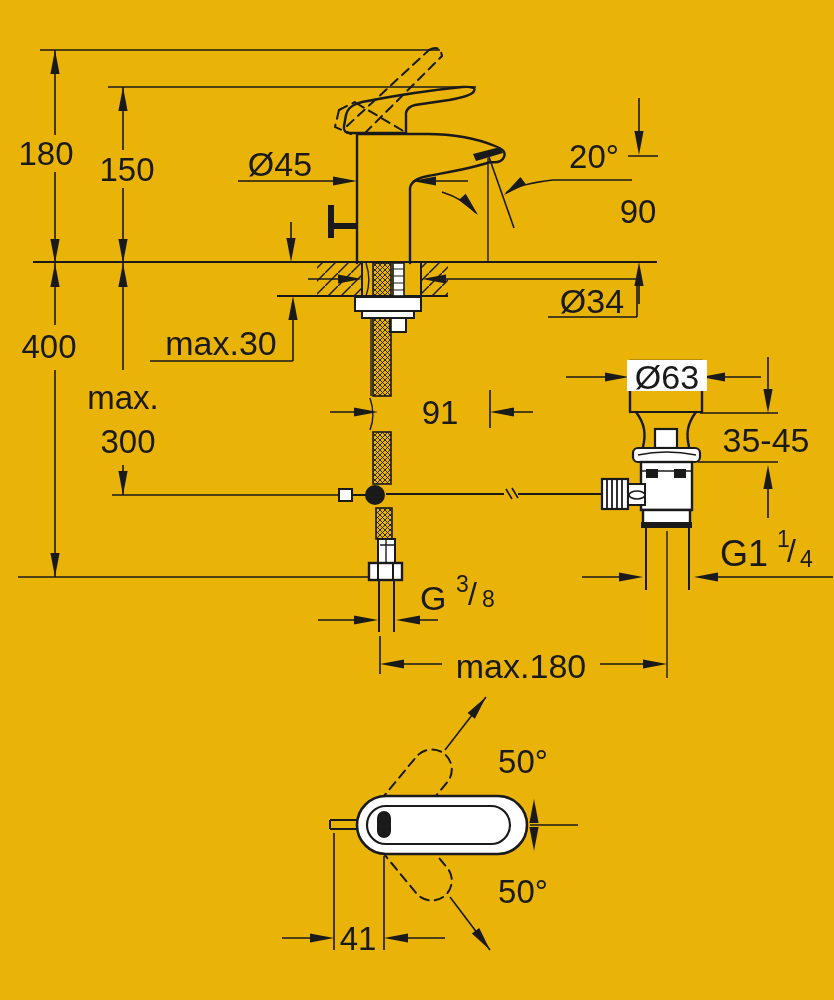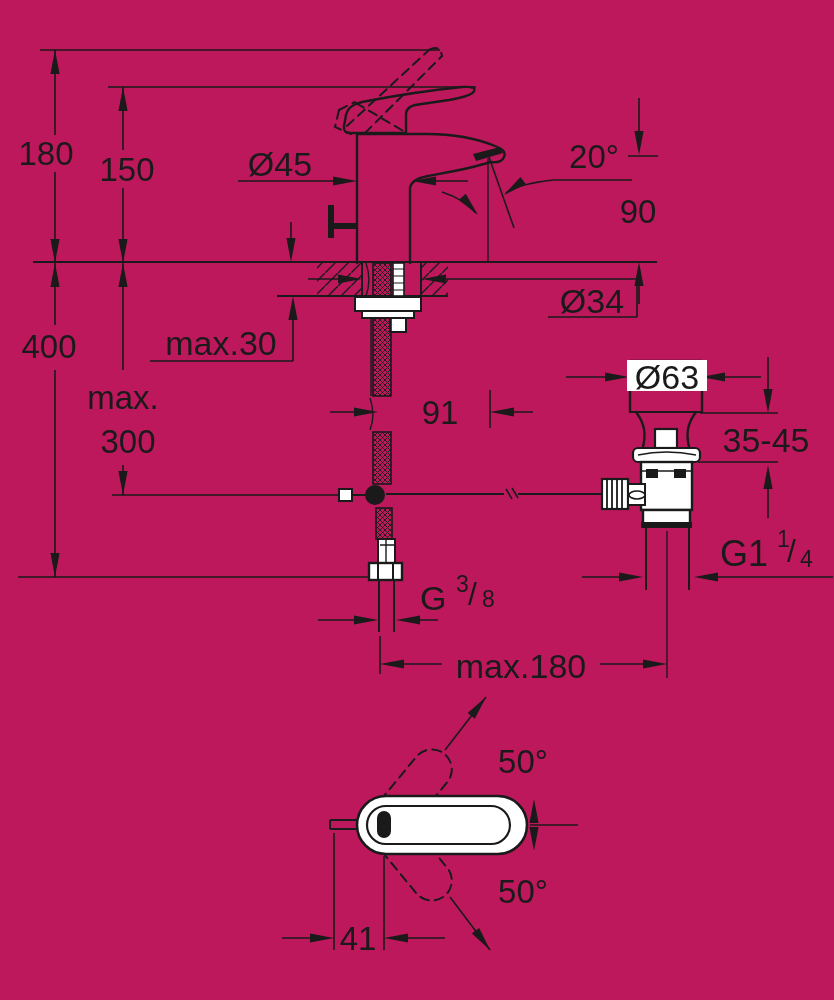--- a/index.html
+++ b/index.html
@@ -1,16 +1,16 @@
 <!DOCTYPE html>
 <html><head>
 <meta charset="utf-8">
 <style>
   html,body{margin:0;padding:0;background:#ffffff;}
-  .stage{width:834px;height:1000px;position:relative;background:#be185d;overflow:hidden;}
+  .stage{width:834px;height:1000px;position:relative;background:#eab308;overflow:hidden;}
   svg{display:block;}
   text{font-family:"Liberation Sans","DejaVu Sans",sans-serif;fill:#1a1a1a;}
   .obj{stroke:#1a1a1a;stroke-width:2.4;fill:none;stroke-linejoin:round;stroke-linecap:round;}
   .obj2{stroke:#1a1a1a;stroke-width:2;fill:none;stroke-linejoin:round;}
   .thin{stroke:#1a1a1a;stroke-width:1.4;fill:none;}
   .dim{stroke:#1a1a1a;stroke-width:1.6;fill:none;}
   .dash{stroke:#1a1a1a;stroke-width:2;fill:none;stroke-dasharray:9 6;stroke-linecap:round;}
   .fill{fill:#1a1a1a;stroke:none;}
   .ah{fill:#1a1a1a;stroke:none;}
 </style>

